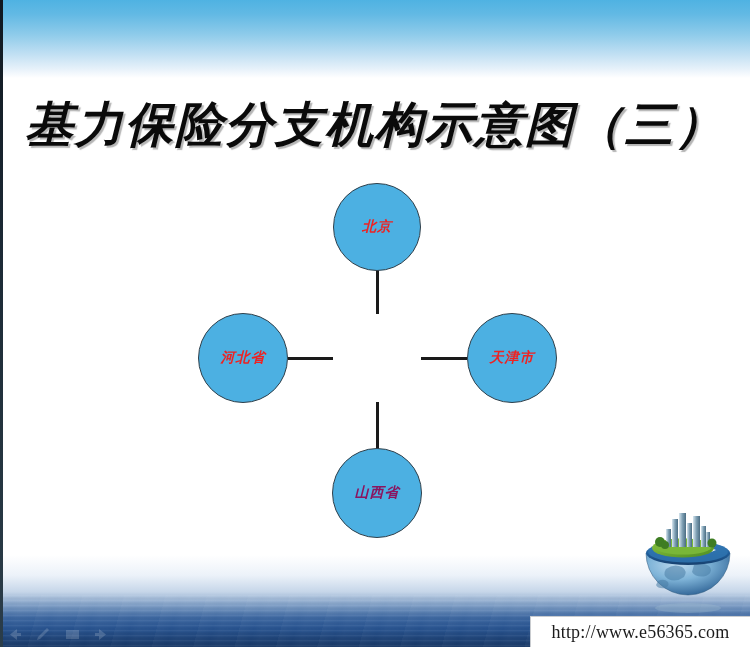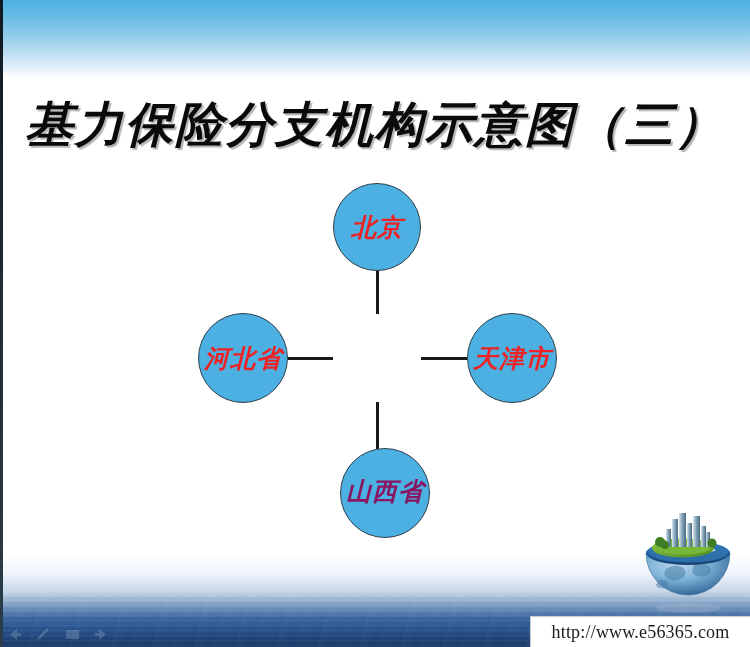--- a/index.html
+++ b/index.html
@@ -98,21 +98,21 @@
     position:absolute; border-radius:50%;
     background:#4cb0e2;
     border:1.4px solid #2f3f4a;
     display:flex; align-items:center; justify-content:center;
     z-index:9;
     font-family:"Liberation Serif","DejaVu Serif",serif;
     font-weight:bold; font-style:italic;
     letter-spacing:1px;
     user-select:none;
   }
-  .node .lbl { font-size:25px; line-height:1; white-space:nowrap; }
+  .node .lbl { font-size:14px; line-height:1; white-space:nowrap; }
 
   .node.center { }
   .node.center .lbl { color:#16242e; }
   .node.red .lbl  { color:#ee2222; }
   .node.purple .lbl { color:#8a1560; }
 
   
   .globe-wrap {
     position:absolute; right:10px; bottom:32px;
     width:104px; height:108px; z-index:14;
@@ -159,21 +159,21 @@
 
     <div class="node red" style="left:198px; top:313px; width:90px; height:90px;text-align:right;">
       <span class="lbl">河北省</span>
     </div>
 
 
     <div class="node red" style="left:467px; top:313px; width:90px; height:90px;">
       <span class="lbl">天津市</span>
     </div>
 
-    <div class="node purple" style="left:340px; top:448px; width:90px; height:90px;font-family:Liberation Mono, monospace;">
+    <div class="node purple" style="left:332px; top:448px; width:90px; height:90px;font-family:Liberation Mono, monospace;">
       <span class="lbl">山西省</span>
     </div>
 
   </div>
 
   <div class="globe-wrap">
     <svg width="104" height="108" viewBox="0 0 104 108">
       <defs>
         <radialGradient id="gwater" cx="38%" cy="28%" r="78%">
           <stop offset="0%" stop-color="#bcd9ee"></stop>

